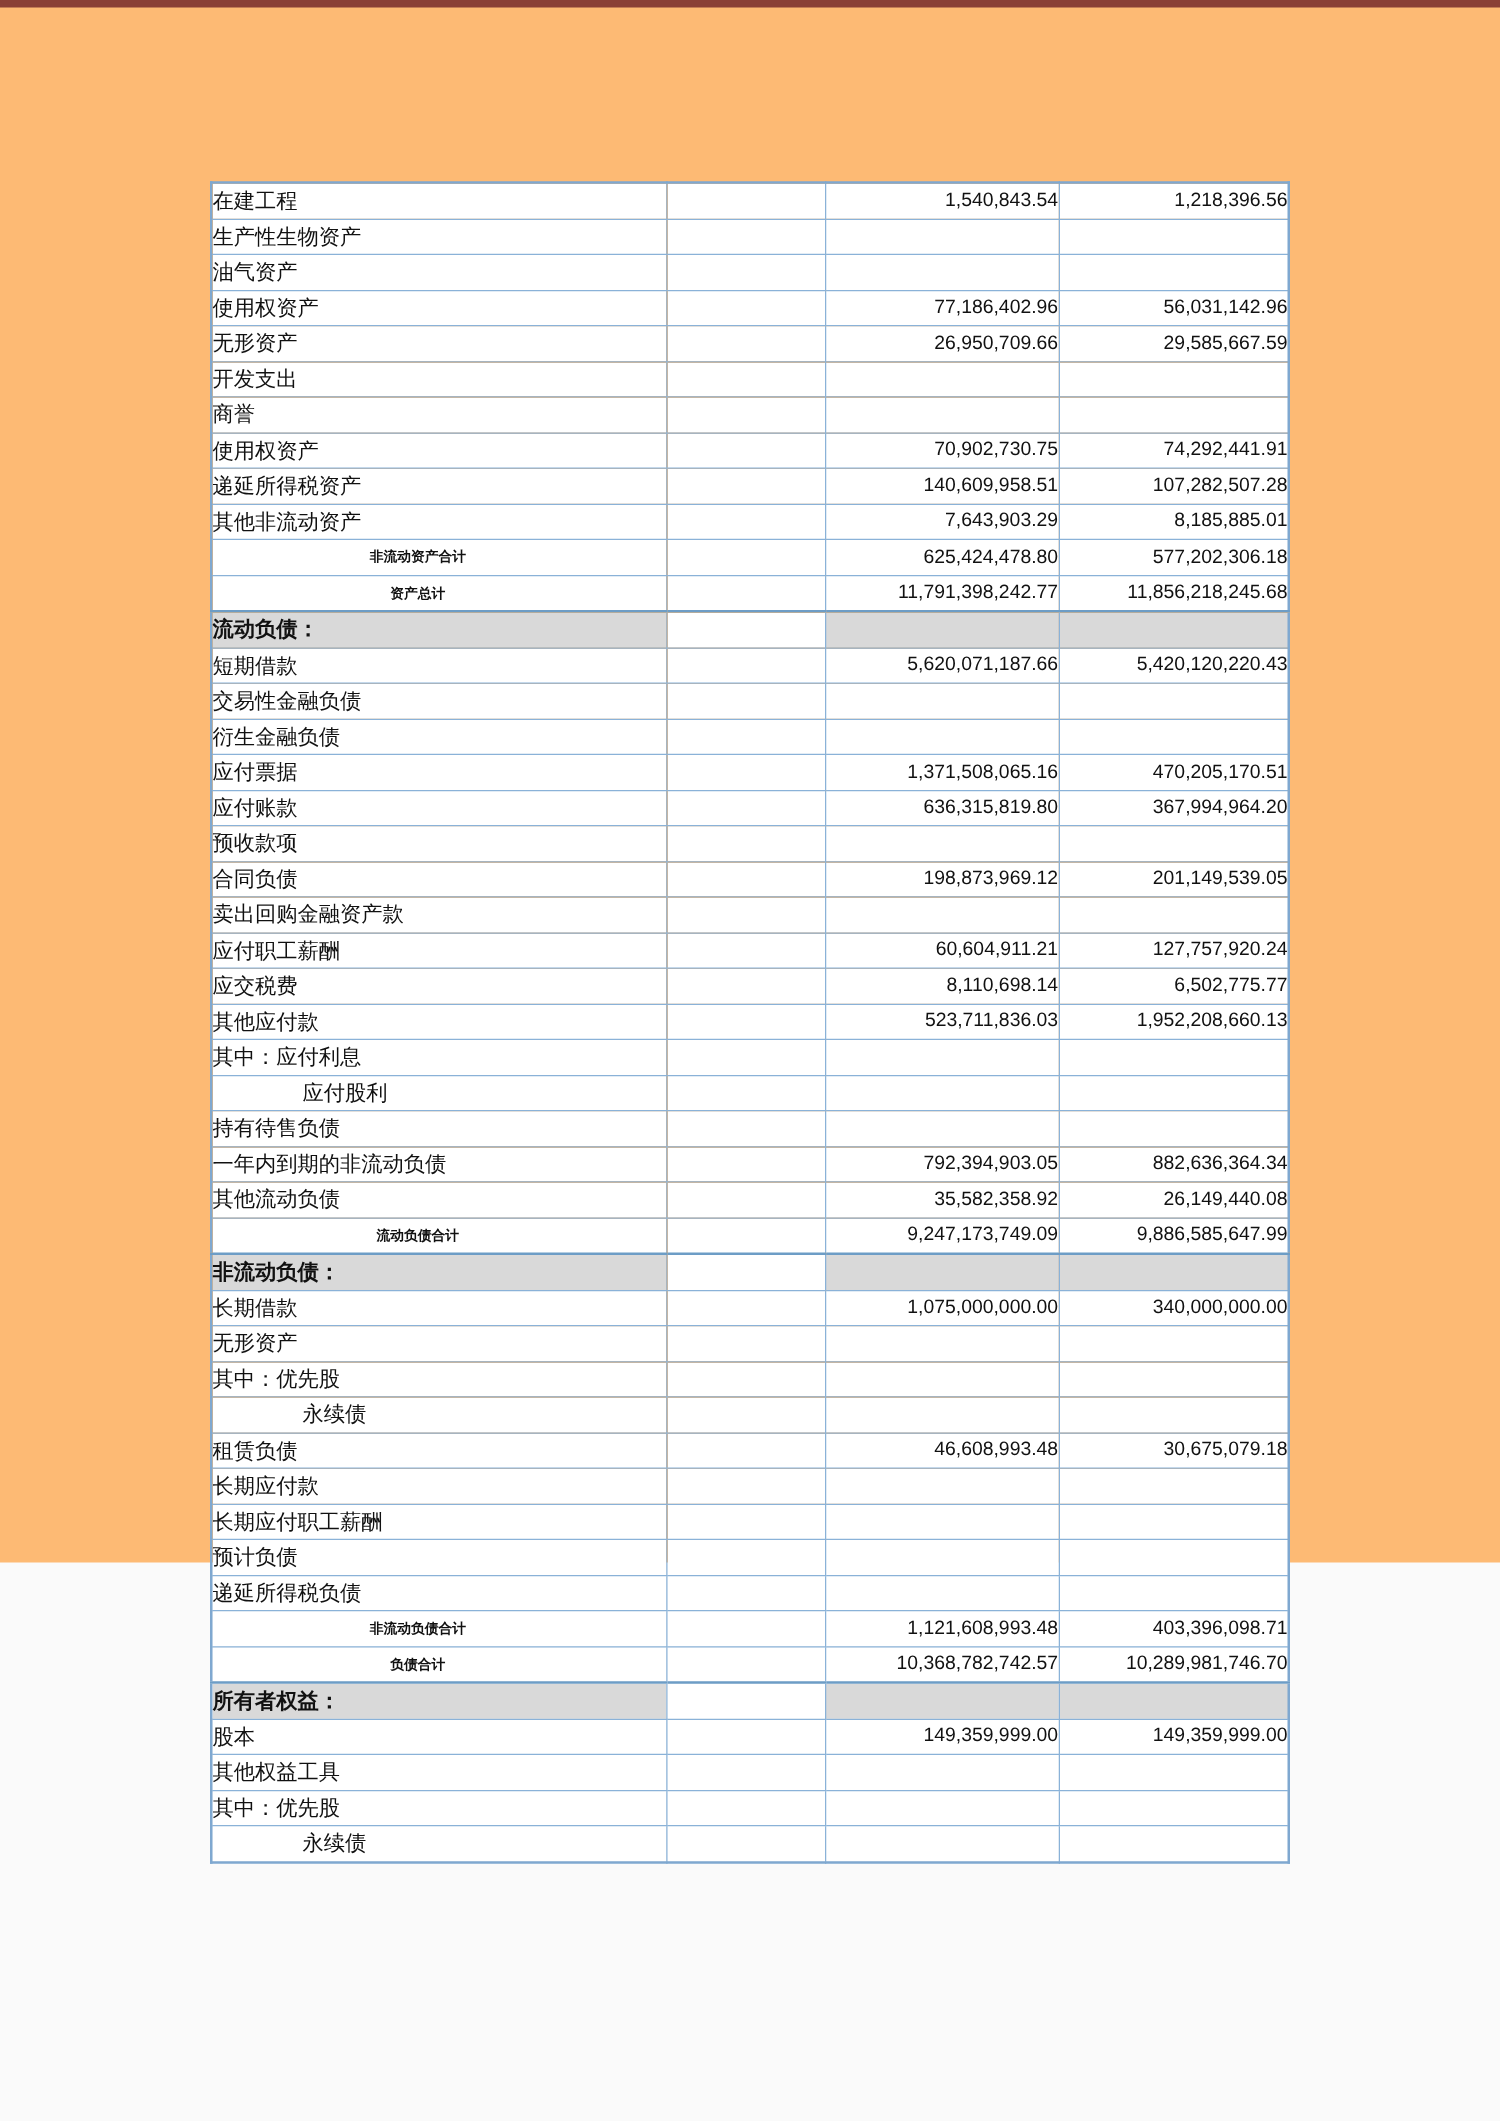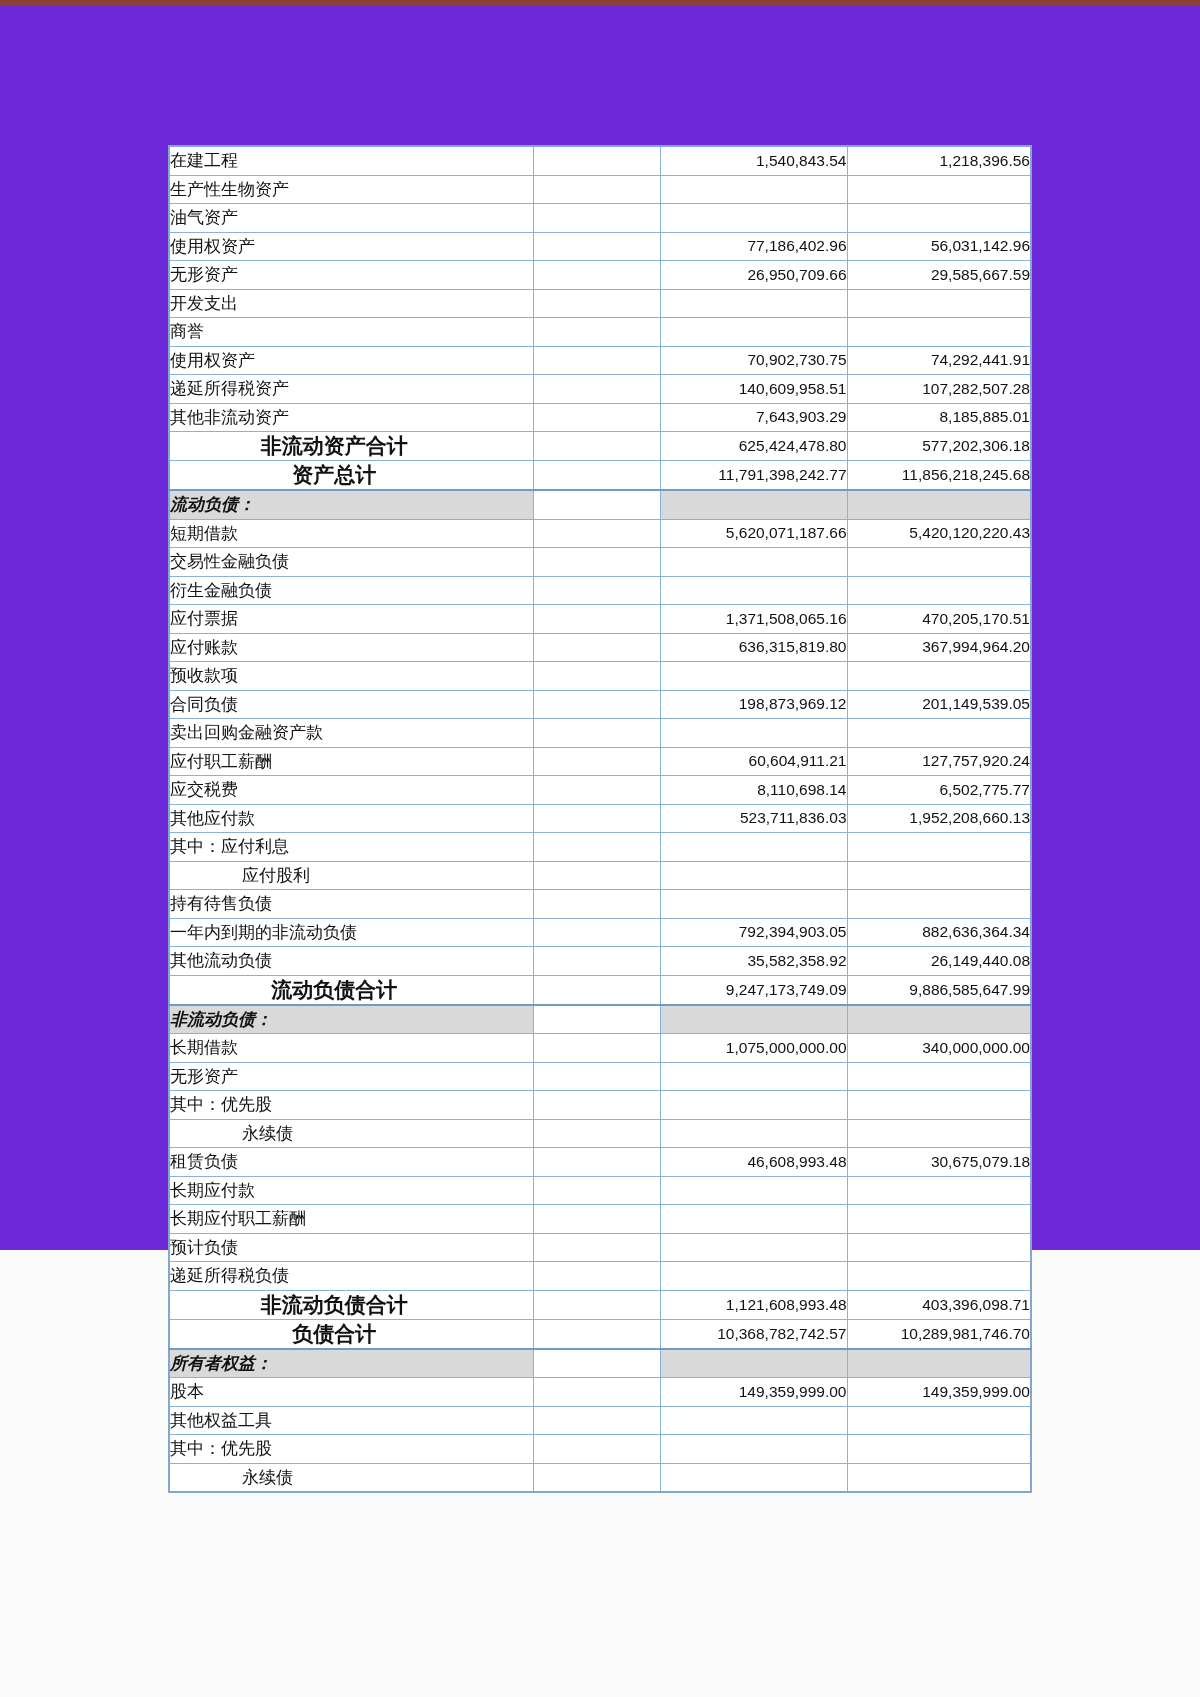--- a/index.html
+++ b/index.html
@@ -9,21 +9,21 @@
     height: 1697px;
     background: #fafafa;
     overflow: hidden;
     font-family: "Liberation Sans", "DejaVu Sans", sans-serif;
     color: #111111;
   }
   .page {
     position: relative;
     width: 1200px;
     height: 1250px;
-    background: #6d28d9;
+    background: #fdba74;
   }
   .top-strip {
     position: absolute;
     top: 0; left: 0;
     width: 1200px;
     height: 6px;
     background: #8a4036;
   }
   table.bs {
     position: absolute;
@@ -60,25 +60,24 @@
     font-size: 15.5px;
     font-family: "Liberation Sans", "DejaVu Sans", sans-serif;
   }
   tr.row-item-indent td.c-label {
     padding-left: 72px;
   }
   tr.row-subtotal td.c-label {
     font-weight: bold;
     text-align: center;
     padding-right: 34px;
-    font-size: 21px;
+    font-size: 11px;
   }
   tr.row-section td.c-label {
     font-weight: bold;
-    font-style: italic;
   }
   tr.row-section td.c-label,
   tr.row-section td.c-num {
     background: #d9d9d9;
   }
   tr.row-section td {
     border-top: 2px solid #6d9dc6;
   }
 </style>
 </head>

